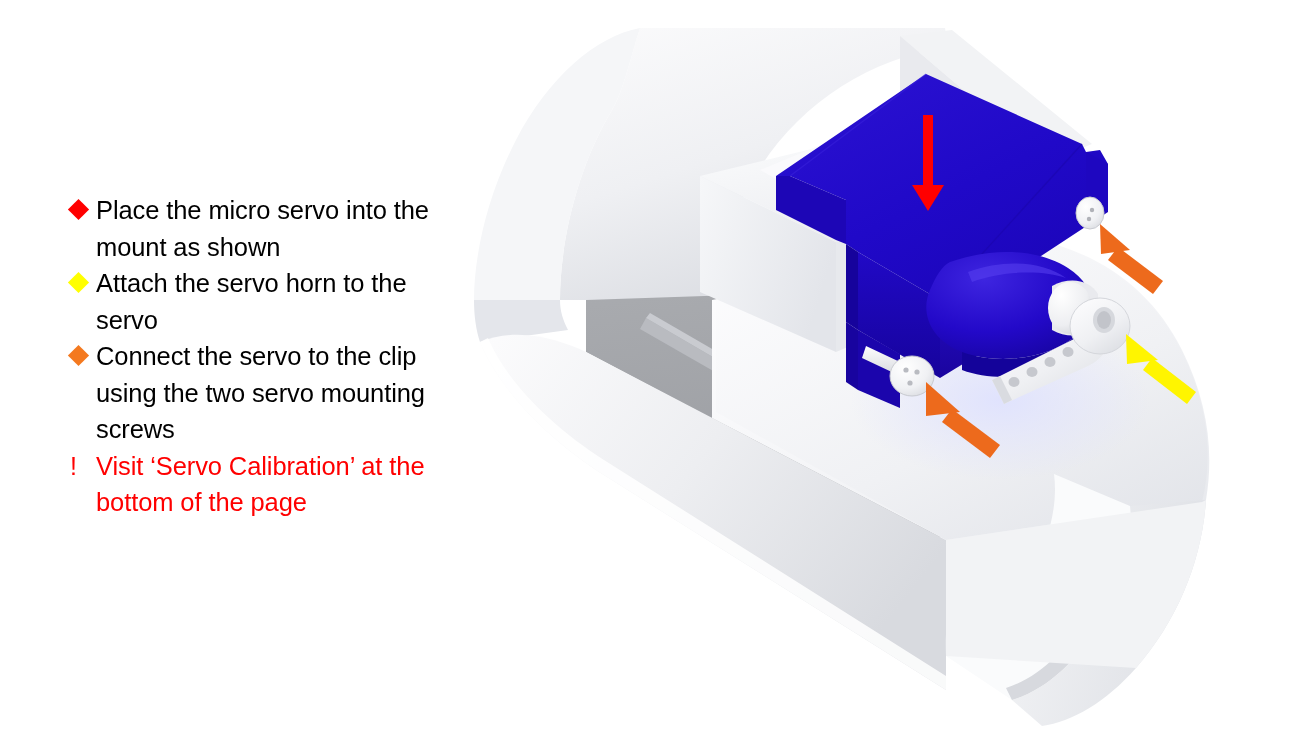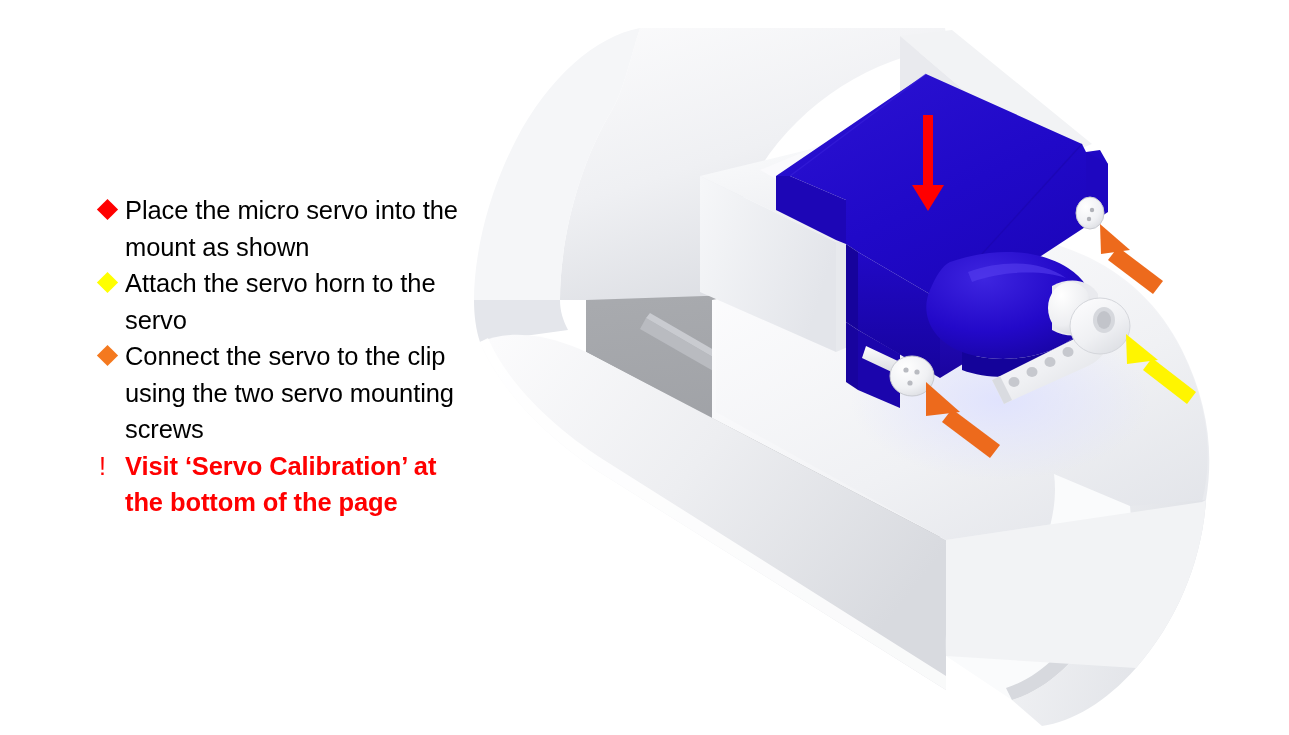--- a/index.html
+++ b/index.html
@@ -14,21 +14,20 @@
     font-family: "Liberation Sans", sans-serif;
     position: relative;
   }
 
   
   #instruction-panel {
     position: absolute;
     left: 62px;
     top: 192px;
     width: 400px;
-    margin-left: 29px;
   }
   .bullet-row {
     display: flex;
     align-items: flex-start;
     margin-bottom: 0px;
   }
   .bullet-marker {
     flex: 0 0 34px;
     height: 36px;
     position: relative;
@@ -51,21 +50,21 @@
     font-family: "Liberation Sans", sans-serif;
   }
   .bullet-text {
     font-size: 25.5px;
     line-height: 36.5px;
     letter-spacing: -0.1px;
     color: #000000;
     font-family: "Liberation Sans", sans-serif;
     max-width: 340px;
   }
-  .bullet-text.warn { color: #FF0000; font-weight: bold; }
+  .bullet-text.warn { color: #FF0000; }
 
   
   #render-stage {
     position: absolute;
     left: 0;
     top: 0;
     width: 1289px;
     height: 735px;
     pointer-events: none;
   }

